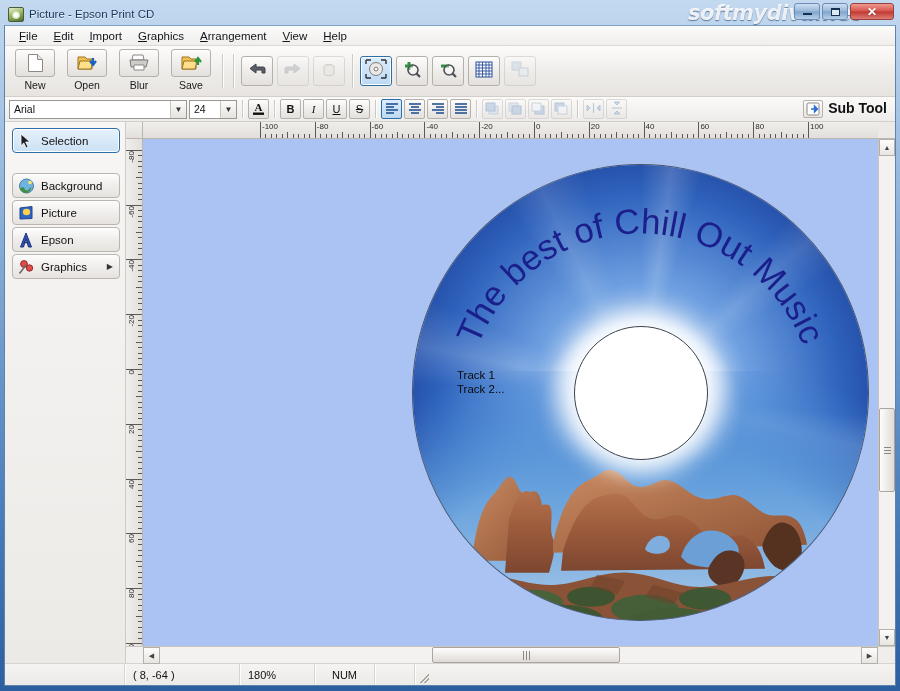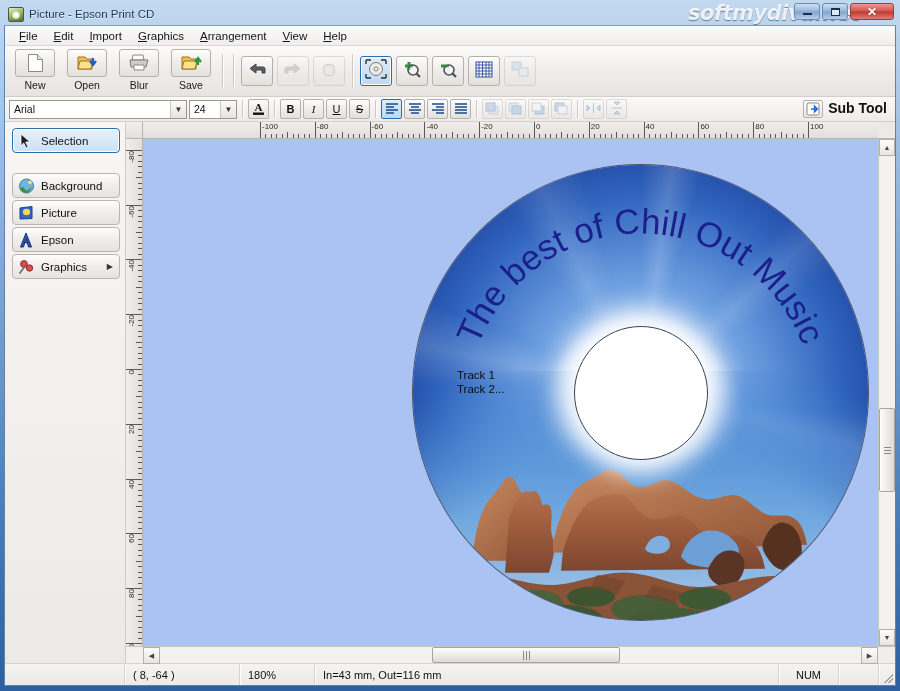--- a/index.html
+++ b/index.html
@@ -986,21 +986,20 @@
           </div>
           <div class="corner-box"></div>
         </div>
       </div>
     </div>
 
     <div class="statusbar">
       <div class="sb-cell" style="width:120px"></div>
       <div class="sb-cell" style="width:115px">(  8, -64 )</div>
       <div class="sb-cell" style="width:75px">180%</div>
-      <div class="sb-cell grow">In=43 mm, Out=116 mm</div>
       <div class="sb-cell" style="width:60px;justify-content:center">NUM</div>
       <div class="sb-cell" style="width:40px"></div>
       <div class="sb-resizer">
           <i></i>
         </div>
     </div>
 
   </div>
 </div>
 

